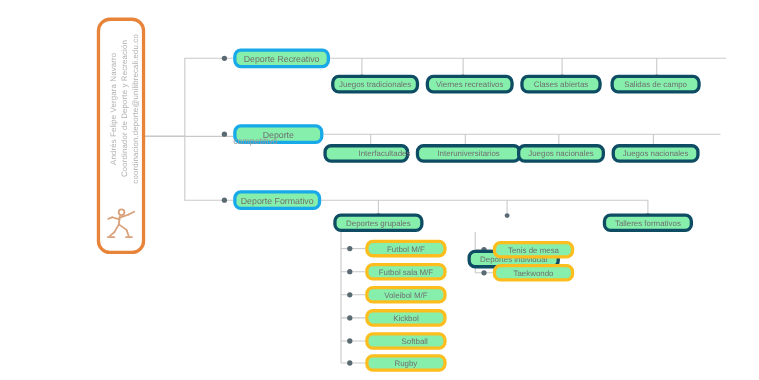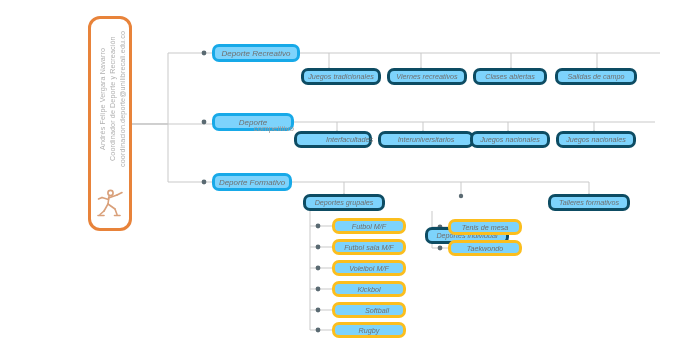--- a/index.html
+++ b/index.html
@@ -69,23 +69,22 @@
   }
 
   
   .node {
     position: absolute;
     box-sizing: border-box;
     display: flex;
     align-items: center;
     justify-content: center;
     text-align: center;
-    background: #7dd3fc;
+    background: #86efac;
     color: #6f6f6f;
-    font-style: italic;
   }
   .node-l1 {
     border: 3px solid #17a9e8;
     border-radius: 7px;
     font-size: 8px;
     height: 18px;
   }
   .node-l2 {
     border: 3px solid #0d4c63;
     border-radius: 7px;
@@ -96,21 +95,21 @@
     border: 3px solid #fbbe1e;
     border-radius: 7px;
     font-size: 7.2px;
     height: 16px;
     text-align: right;
   }
   .overflow-label {
     position: absolute;
     font-size: 8px;
     color: #9a9a9a;
-    text-align: right;
+    text-align: left;
     white-space: nowrap;
   }
 </style>
 </head>
 <body>
 
 <div id="canvas">
 
   <svg id="wires" viewBox="0 0 690 345" xmlns="http://www.w3.org/2000/svg">
     <g stroke="#c9c9c9" stroke-width="1" fill="none">

